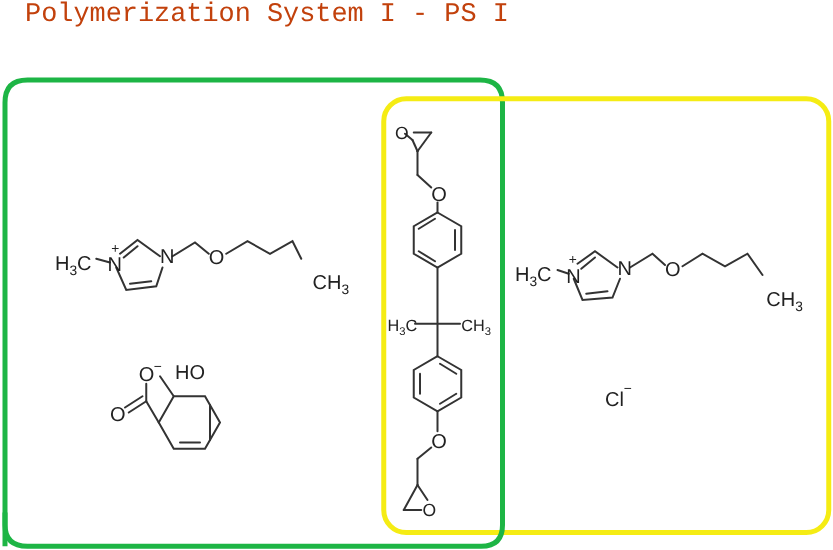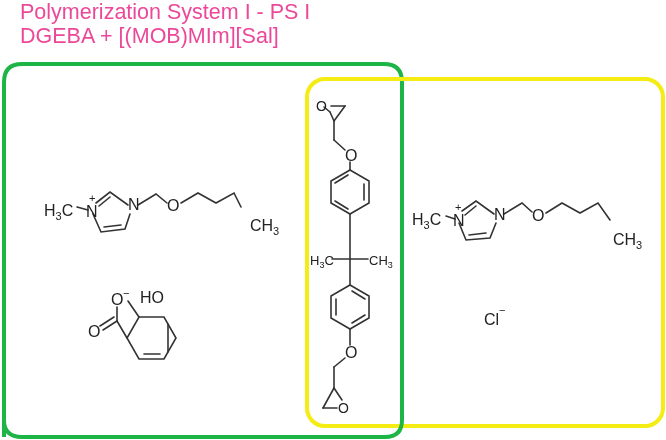--- a/index.html
+++ b/index.html
@@ -1,34 +1,33 @@
 <!DOCTYPE html>
 <html><head>
 <meta charset="utf-8">
 <style>
   html, body { margin: 0; padding: 0; background: #ffffff; }
   body { width: 666px; height: 440px; position: relative; overflow: hidden; }
   .title {
     position: absolute; top: 0;
-    font-family: Liberation Sans, sans-serif;
-    font-size: 21.5px; line-height: 24px; color: #ec4899;
+    font-family: Liberation Mono, monospace;
+    font-size: 21.5px; line-height: 24px; color: #c2410c;
     white-space: nowrap;
   }
   .title div { margin: 0; }
   #t1 { left: 20px; }
   #t2 { left: 344px; }
   svg { position: absolute; left: 0; top: 0; }
   .lbl { font-family: "Liberation Sans", "DejaVu Sans", sans-serif; fill: #222; }
 </style>
 </head>
 <body>
 
 <div class="title" id="t1">
   <div>Polymerization System I - PS I</div>
-  <div>DGEBA + [(MOB)MIm][Sal]</div>
 </div>
 <div class="title" id="t2">
 </div>
 
 <svg width="666" height="440" viewBox="0 0 666 440">
 
   <g>
     <path d="M 4 437 L 4 82 Q 4 64 22 64 L 384 64 Q 402 64 402 82 L 402 420" fill="none" stroke="#1db545" stroke-width="4"></path>
   </g>
   <g>

